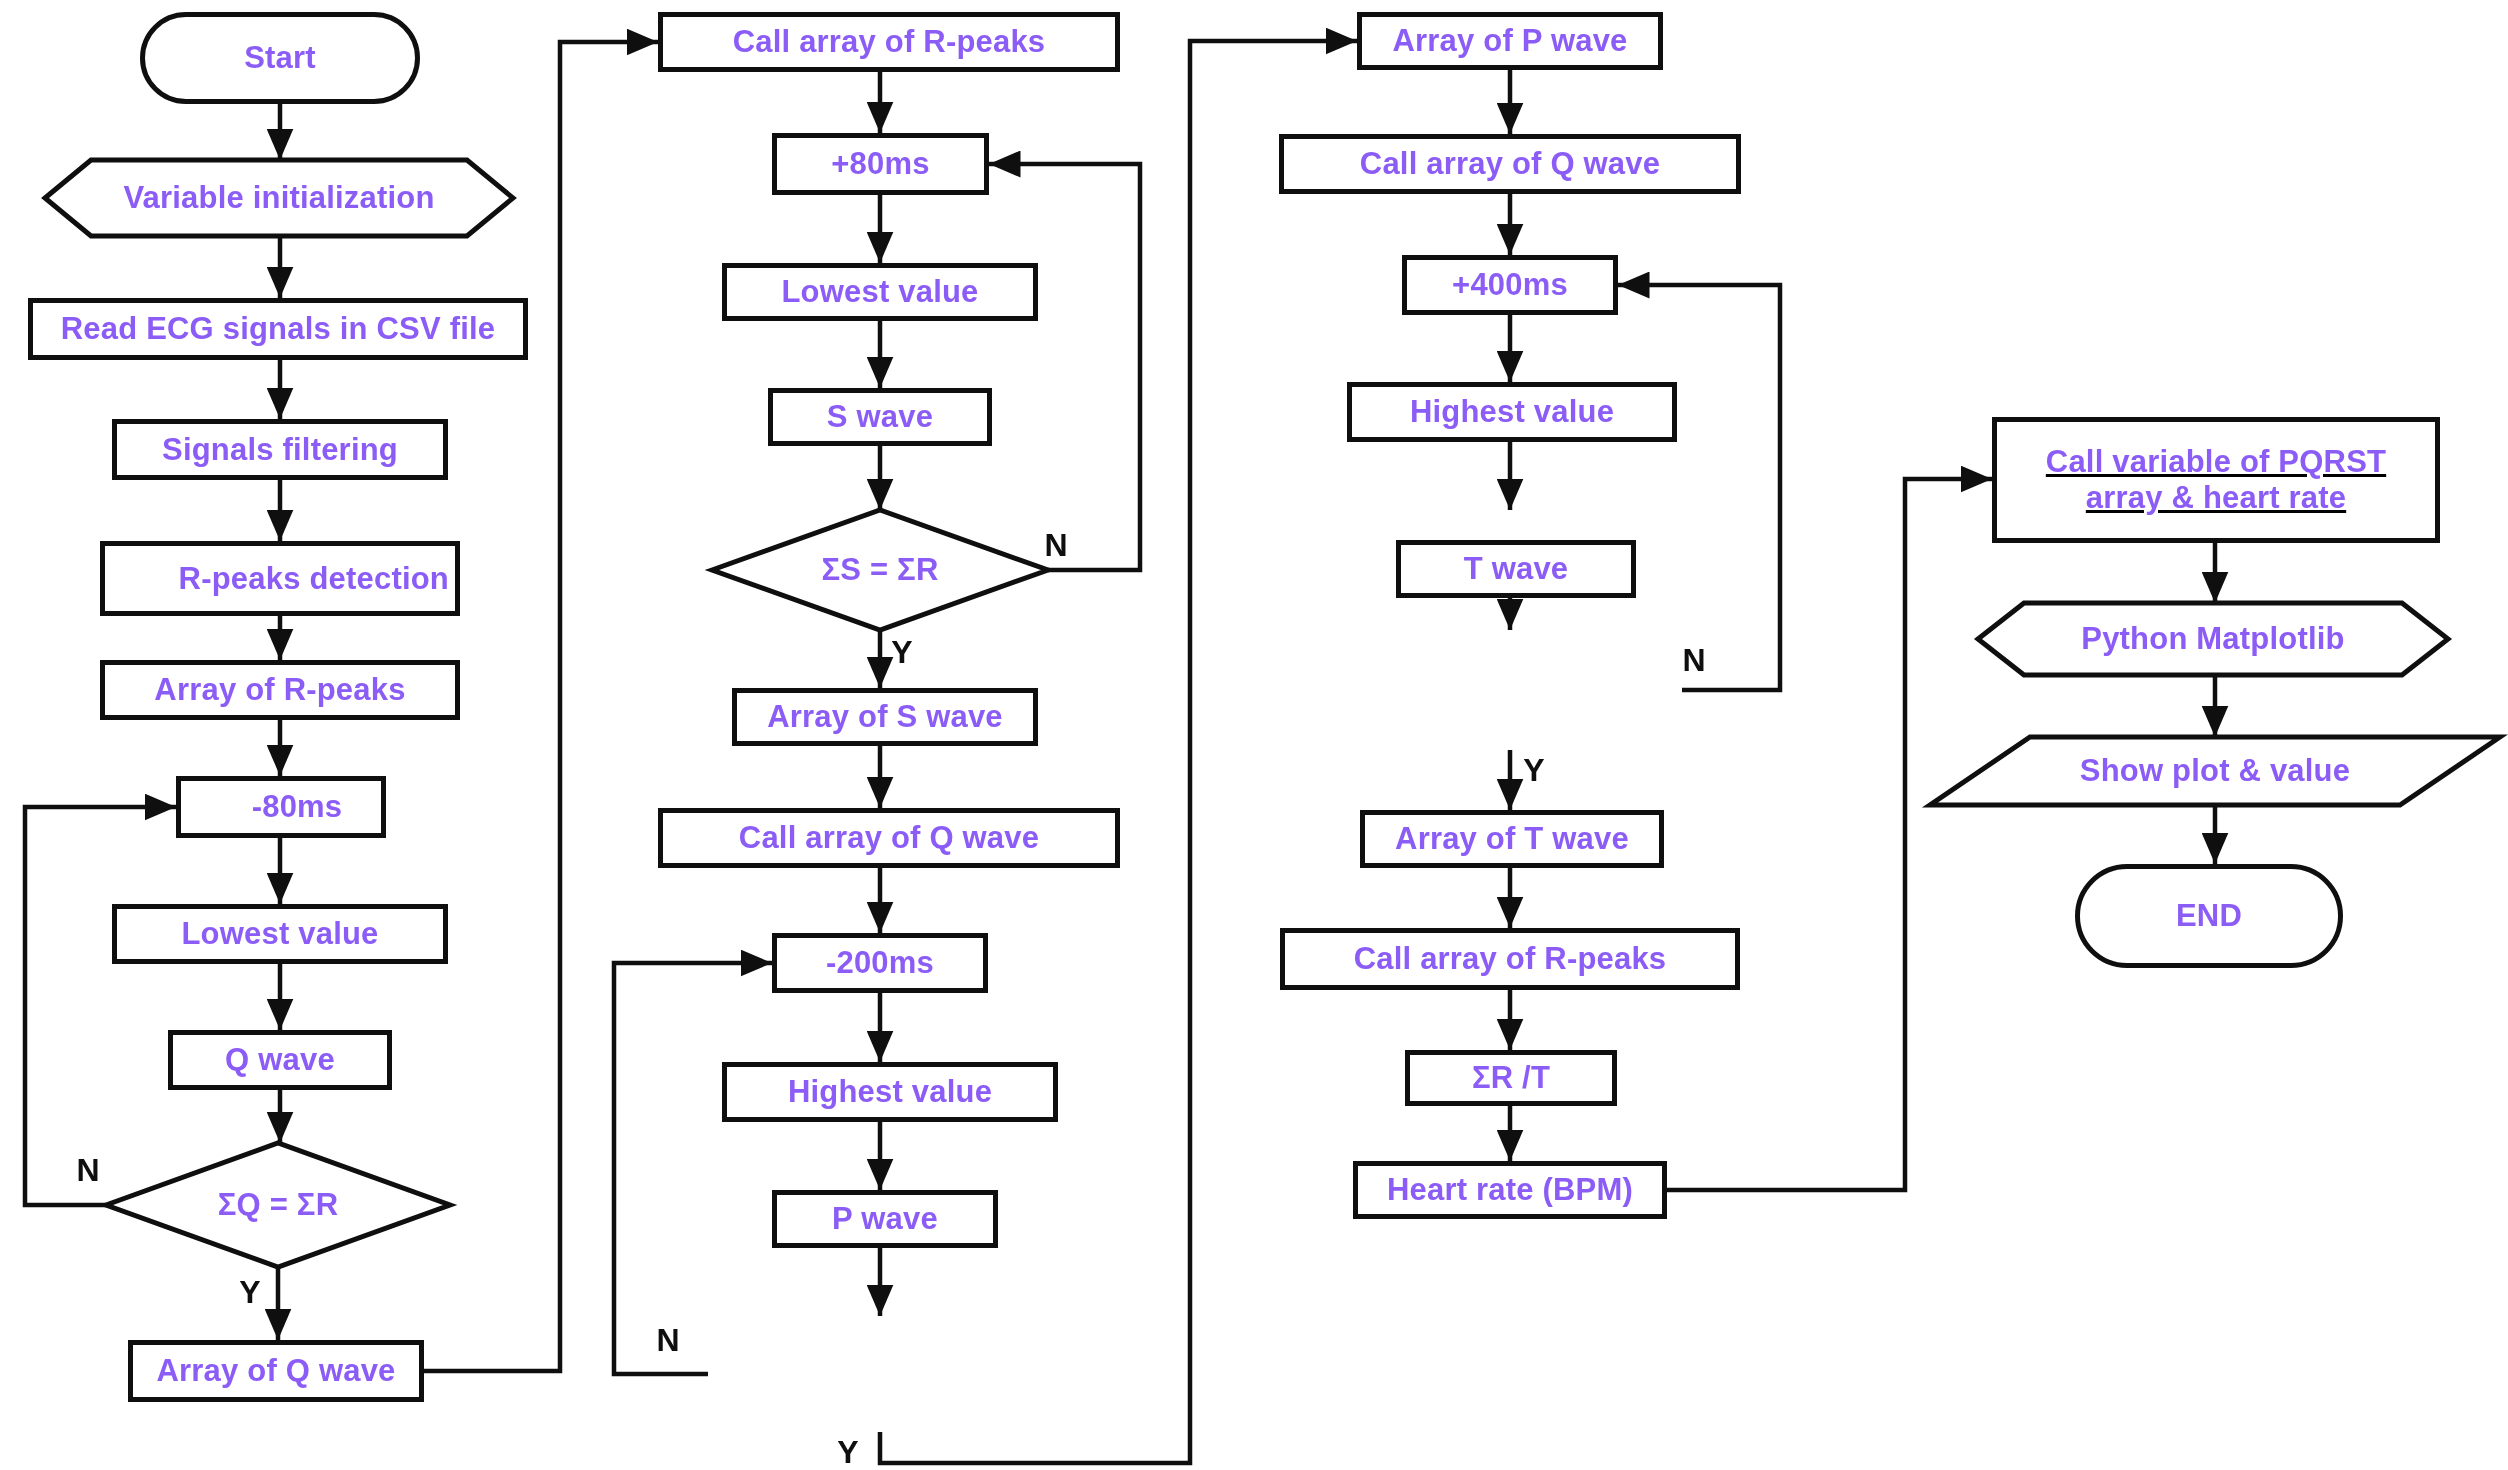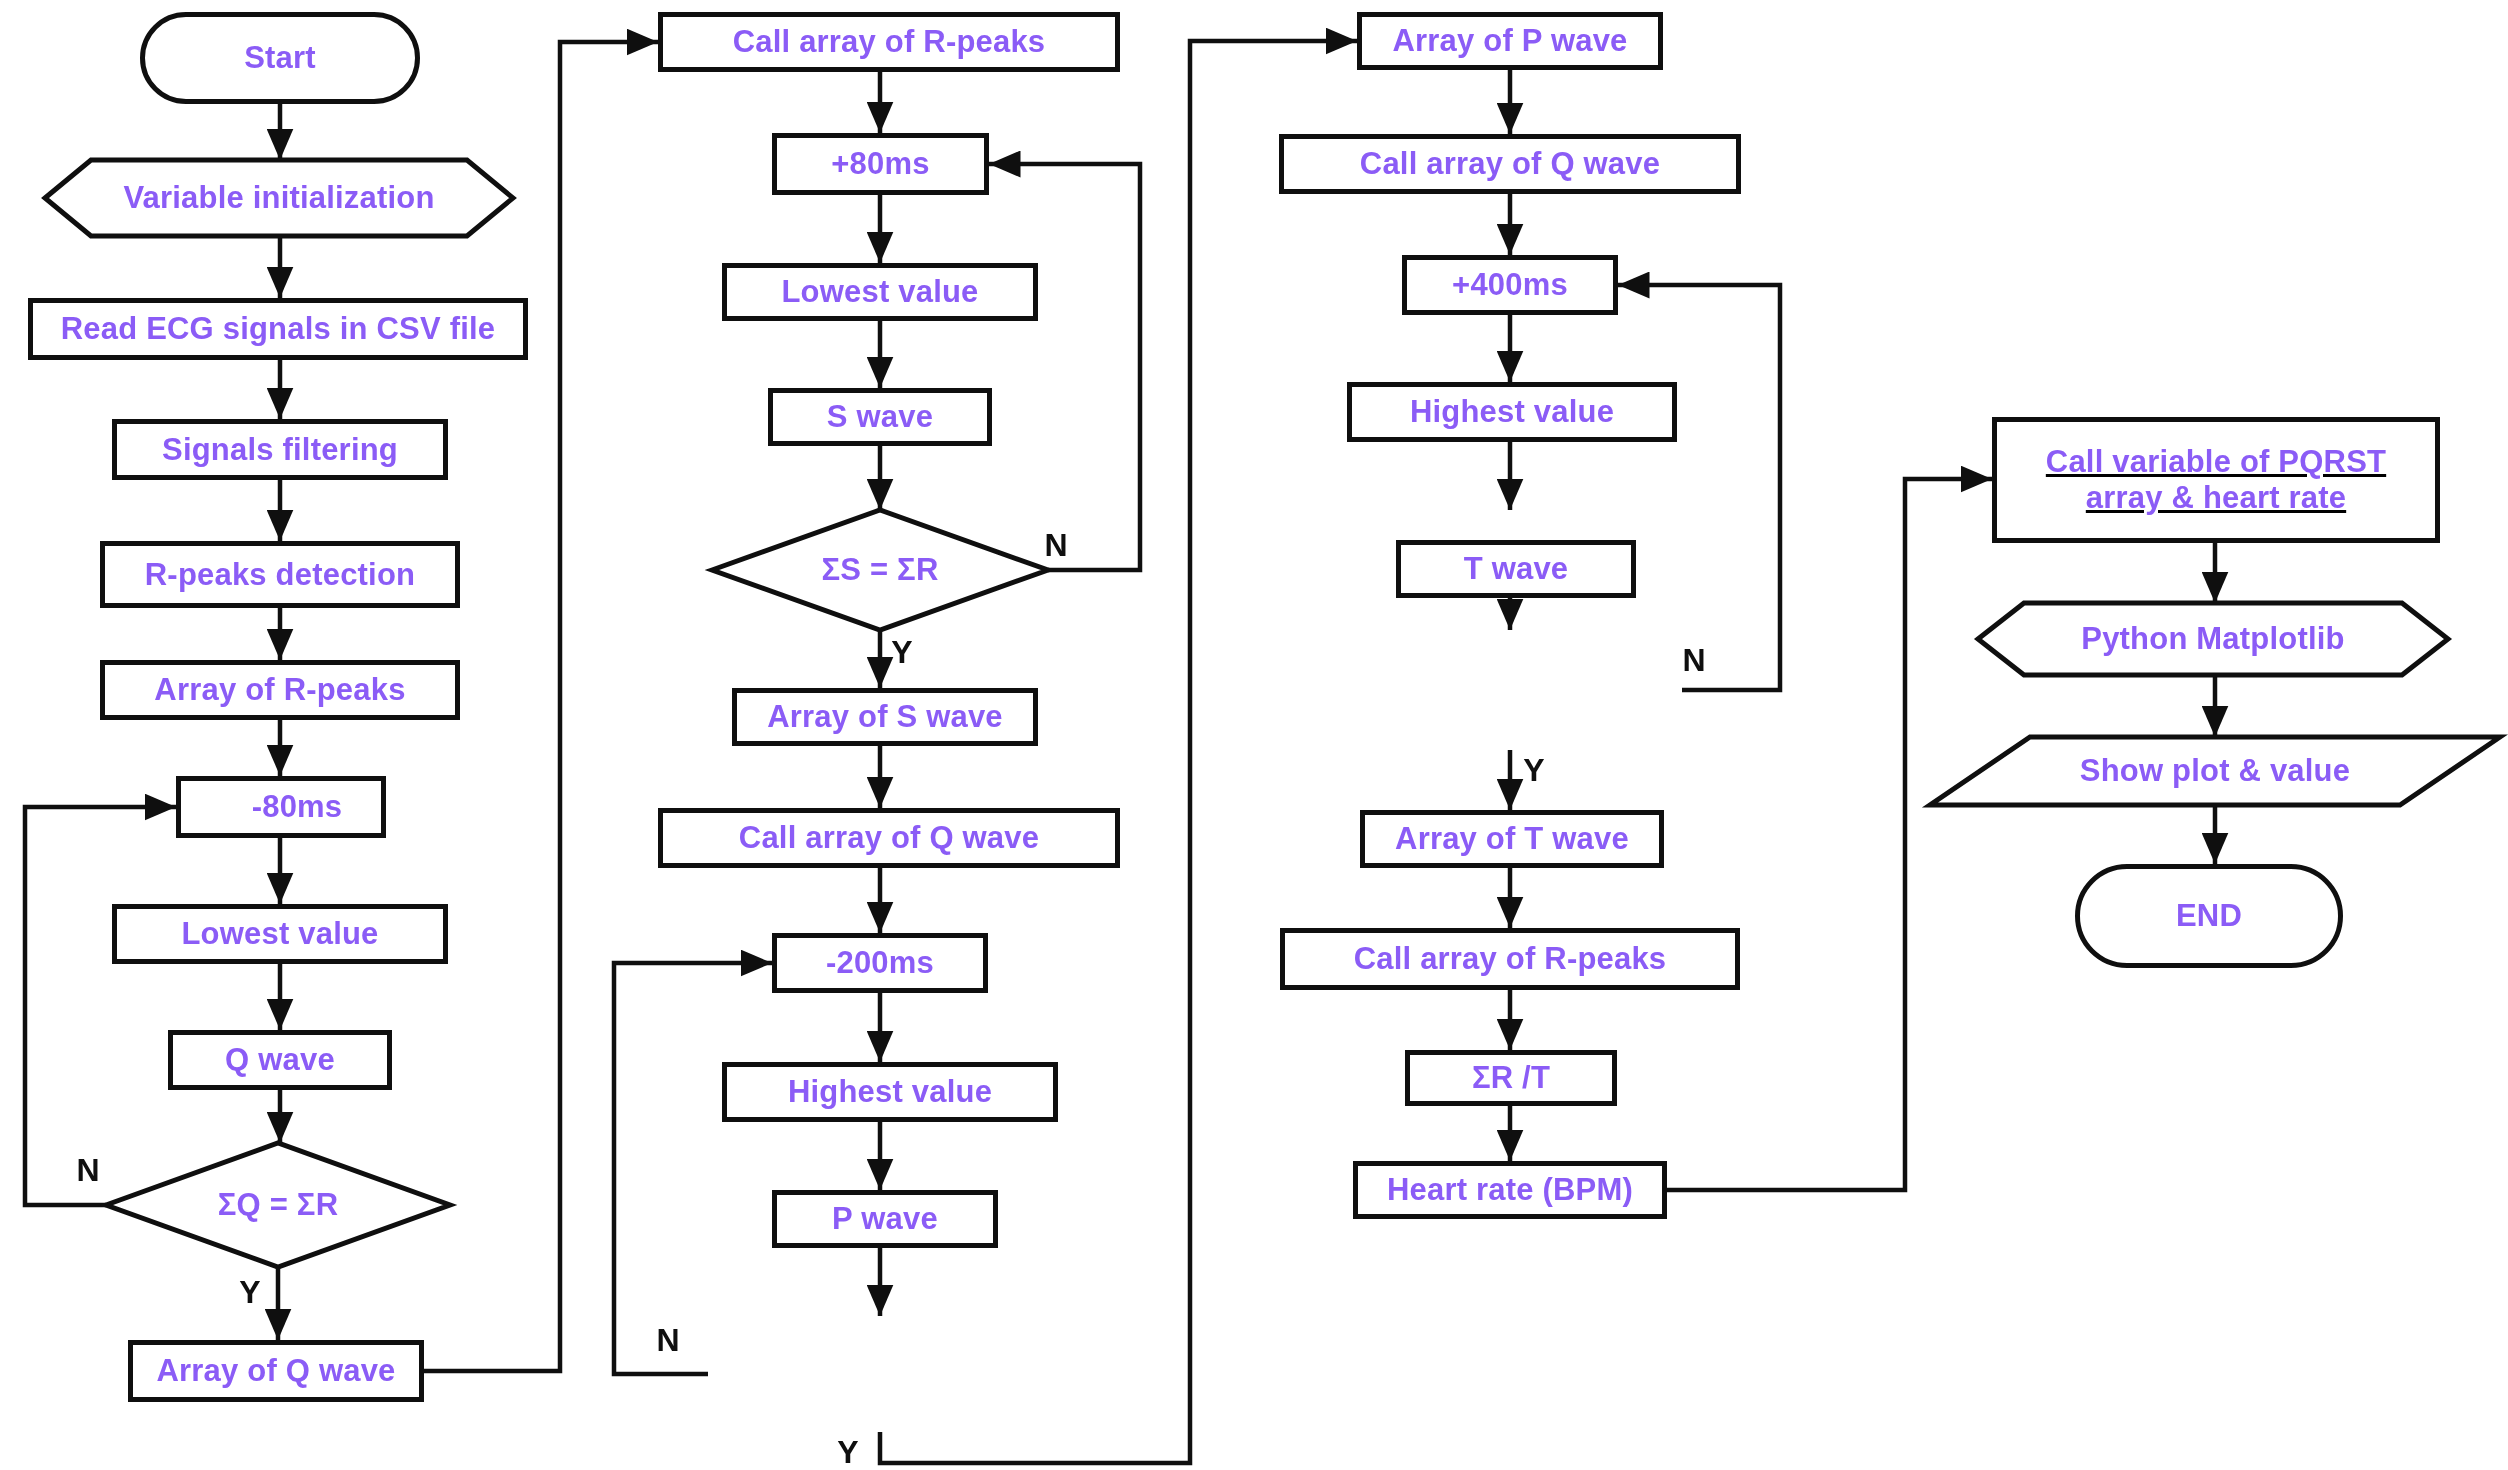--- a/index.html
+++ b/index.html
@@ -101,21 +101,21 @@
           <polygon points="0,38 46,0 422,0 468,38 422,76 46,76" fill="#ffffff" stroke="#0f0f0f" stroke-width="5"></polygon>
         </svg>
         <span class="label">Variable initialization</span>
       </div>
       <div class="node rect" style="left: 28px; top: 298px; width: 500px; height: 62px;">
         <span class="label">Read ECG signals in CSV file</span>
       </div>
       <div class="node rect" style="left: 112px; top: 419px; width: 336px; height: 61px;">
         <span class="label">Signals filtering</span>
       </div>
-      <div class="node rect" style="left: 100px; top: 541px; width: 360px; height: 67px;">
+      <div class="node rect" style="left: 100px; top: 541px; width: 360px; height: 75px; justify-content: flex-end;">
         <span class="label">R-peaks detection</span>
       </div>
       <div class="node rect" style="left: 100px; top: 660px; width: 360px; height: 60px;">
         <span class="label">Array of R-peaks</span>
       </div>
       <div class="node rect" style="left: 176px; top: 776px; width: 210px; height: 62px; padding-left: 32px;">
         <span class="label">-80ms</span>
       </div>
       <div class="node rect" style="left: 112px; top: 904px; width: 336px; height: 60px;">
         <span class="label">Lowest value</span>

